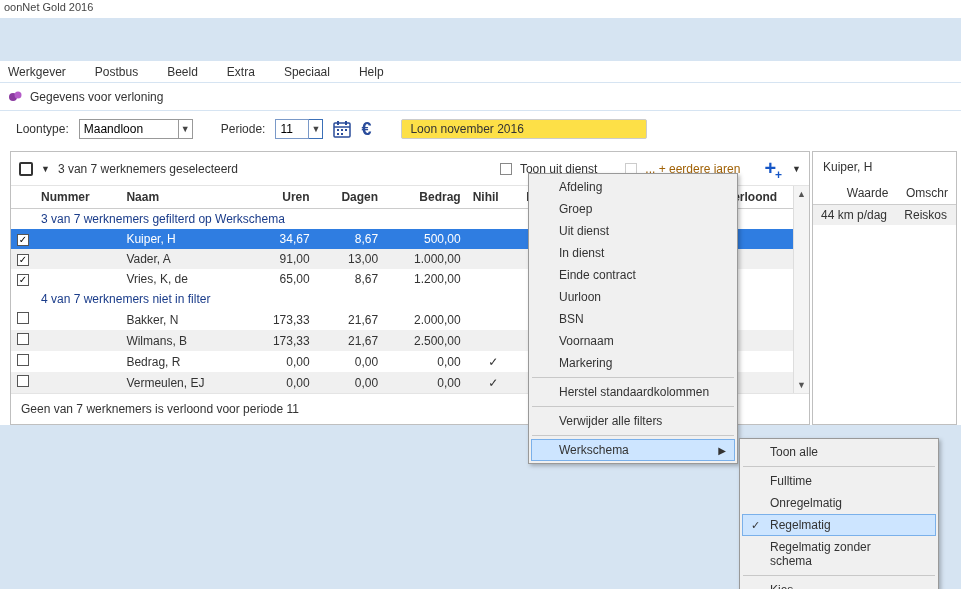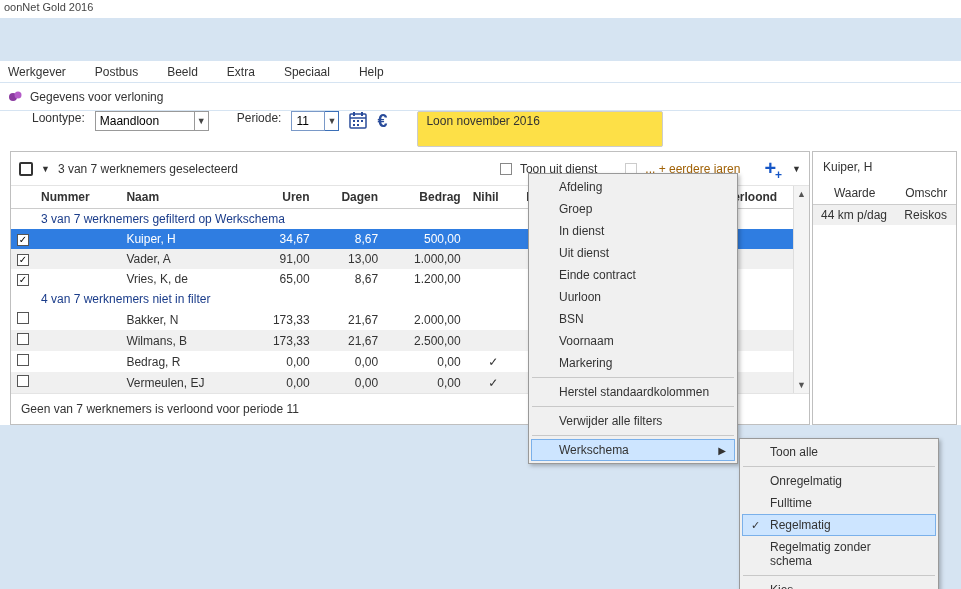--- a/index.html
+++ b/index.html
@@ -2,21 +2,21 @@
 <html><head>
 <meta charset="utf-8">
 <style>
   * { box-sizing: border-box; margin: 0; padding: 0; }
   body { font-family: "Segoe UI", Tahoma, sans-serif; font-size: 12px; background: #d6e4f2; color: #333; width: 961px; height: 589px; overflow: hidden; position: relative; }
   .titlebar { background: #fff; height: 18px; padding: 1px 4px; font-size: 11px; color: #444; }
   .menubar { background: #fff; height: 22px; display: flex; align-items: center; padding: 0 8px; gap: 29px; border-bottom: 1px solid #d6e4f2; margin-top: 43px;}
   .menubar span { cursor: default; }
   .subheader { background: #fff; height: 28px; display: flex; align-items: center; padding: 0 8px; gap: 6px; border-bottom: 1px solid #d6e4f2;}
   .subheader .icon { width: 16px; height: 16px; }
-  .toolbar { background: #fff; height: 36px; display: flex; padding: 0 32px; gap: 10px; }
+  .toolbar { background: #fff; height: 36px; display: flex; align-items: center; padding: 0 16px; gap: 10px; }
   .toolbar select, .toolbar input { font-size: 12px; height: 20px; border: 1px solid #7a99c8; padding: 0 4px; }
   .periode-input { width: 34px; border: 1px solid #3a6fb7; color: #000; text-align: left; padding:0 4px;}
   .dd-arrow { width: 14px; height: 20px; border:1px solid #3a6fb7; border-left:none; display:inline-flex; align-items:center; justify-content:center; background:#fff; font-size:9px; color:#444;}
   .euro { font-size: 18px; color: #2a4c9b; font-weight: bold; }
   .cal { width:18px; height:18px; display:inline-flex; align-items:center; justify-content:center; }
   .cal svg { width:18px; height:18px; }
   .loon-desc { margin-left: 20px; border:1px solid #ccc; border-radius:2px; padding:2px 8px; width:246px; background:#fde047;}
   .main { display: flex; background:#fff; }
   .left-panel { width: 800px; border: 1px solid #bfbfbf; margin: 4px 0 0 10px; background:#fff; display:flex; flex-direction:column;}
   .selectbar { height: 34px; display:flex; align-items:center; padding:0 8px; gap:8px; border-bottom:1px solid #e4e4e4;}
@@ -32,21 +32,21 @@
   table.grid td { padding:3px 6px; white-space:nowrap;}
   .grp-row td { color:#1a3c8a; background:#fff; padding-top:4px;}
   .sel-row td { background:#2f7de1; color:#fff; }
   .alt td { background:#f0f0f0; }
   .chkcell { width:24px; text-align:center;}
   .chkcell .cb { width:12px; height:12px; border:1px solid #555; display:inline-flex; align-items:center; justify-content:center; font-size:10px; background:#fff; color:#000;}
   .status { padding:8px 10px; border-top:1px solid #e4e4e4;}
   .right-panel { flex:1; margin:4px 4px 0 2px; border:1px solid #bfbfbf; background:#fff; display:flex; flex-direction:column;}
   .rp-title { padding:8px 10px; }
   table.rgrid { width:100%; border-collapse:collapse; font-size:12px;}
-  table.rgrid th { text-align:center; font-weight:normal; padding:4px 8px; border-bottom:1px solid #ccc;}
+  table.rgrid th { text-align:right; font-weight:normal; padding:4px 8px; border-bottom:1px solid #ccc;}
   table.rgrid td { padding:3px 8px;}
   .rgrid .alt td { background:#f0f0f0;}
   .context-menu { position:absolute; background:#f0f0f0; border:1px solid #999; box-shadow:2px 2px 4px rgba(0,0,0,.25); font-size:12px; min-width:200px; padding:2px;}
   .context-menu .mi { padding:4px 24px 4px 28px; position:relative; cursor:default;}
   .context-menu .sep { height:1px; background:#c8c8c8; margin:3px 1px;}
   .context-menu .mi.hl { background:#cde5ff; border:1px solid #7ab0ea; padding:3px 23px 3px 27px;}
   .context-menu .mi .arrow { position:absolute; right:8px; top:5px; font-size:10px;}
   .context-menu .mi .chk { position:absolute; left:8px; top:4px; font-size:11px;}
   .grid-wrap { position:relative; flex:1;}
   .scrollbar { position:absolute; right:0; top:0; bottom:0; width:16px; border-left:1px solid #ddd; background:#f4f4f4;}
@@ -267,43 +267,43 @@
             <td>Reiskos</td>
         </tr>
       </tbody>
     </table>
   </div>
 </div>
 
 <div class="context-menu" style="left:528px; top:173px; width:210px;">
   <div class="mi">Afdeling</div>
   <div class="mi">Groep</div>
+  <div class="mi">Uit dienst</div>
   <div class="mi">In dienst</div>
-  <div class="mi">Uit dienst</div>
   <div class="mi">Einde contract</div>
   <div class="mi">Uurloon</div>
   <div class="mi">BSN</div>
   <div class="mi">Voornaam</div>
   <div class="mi">Markering</div>
   <div class="sep"></div>
   <div class="mi">Herstel standaardkolommen</div>
   <div class="sep"></div>
   <div class="mi">Verwijder alle filters</div>
   <div class="sep"></div>
   <div class="mi hl">
     <span>Werkschema</span>
     <span class="arrow">▶</span>
   </div>
 </div>
 
 <div class="context-menu" style="left:739px; top:438px; width:200px;">
   <div class="mi">Toon alle</div>
   <div class="sep"></div>
+  <div class="mi">Fulltime</div>
   <div class="mi">Onregelmatig</div>
-  <div class="mi">Fulltime</div>
   <div class="mi hl">
     <span class="chk">✓</span>
     <span>Regelmatig</span>
   </div>
   <div class="mi">Regelmatig zonder schema</div>
   <div class="sep"></div>
   <div class="mi">Kies...</div>
 </div>
 
 </body></html>

